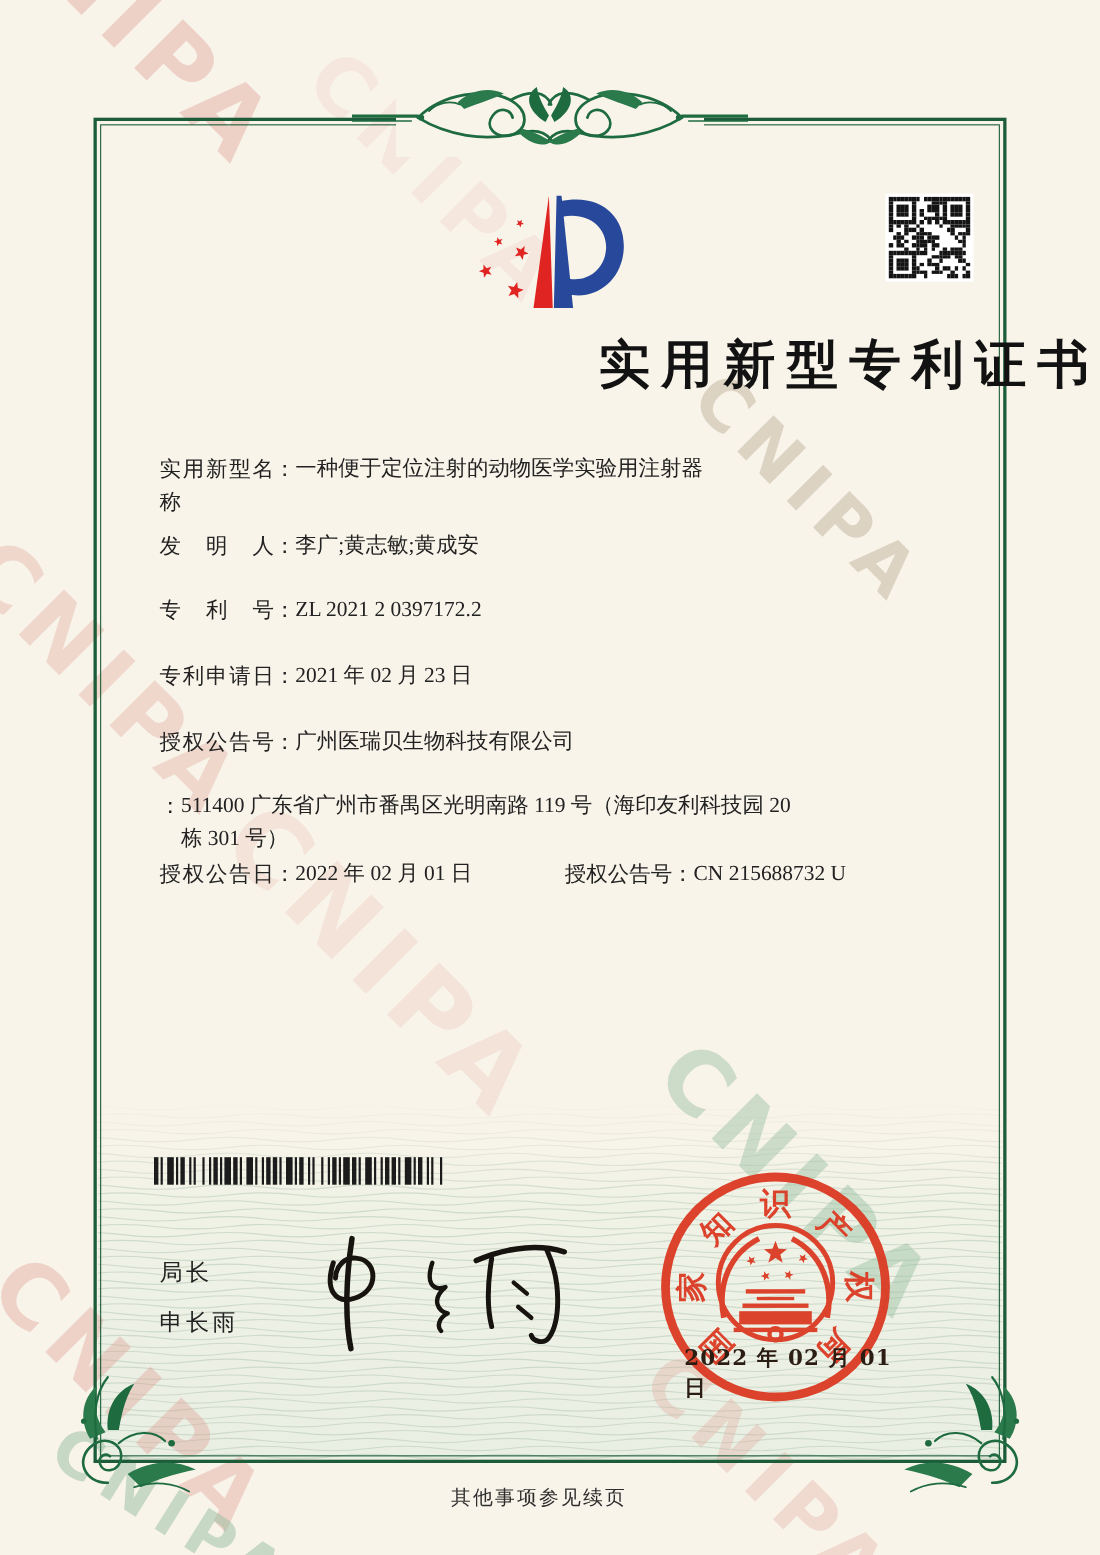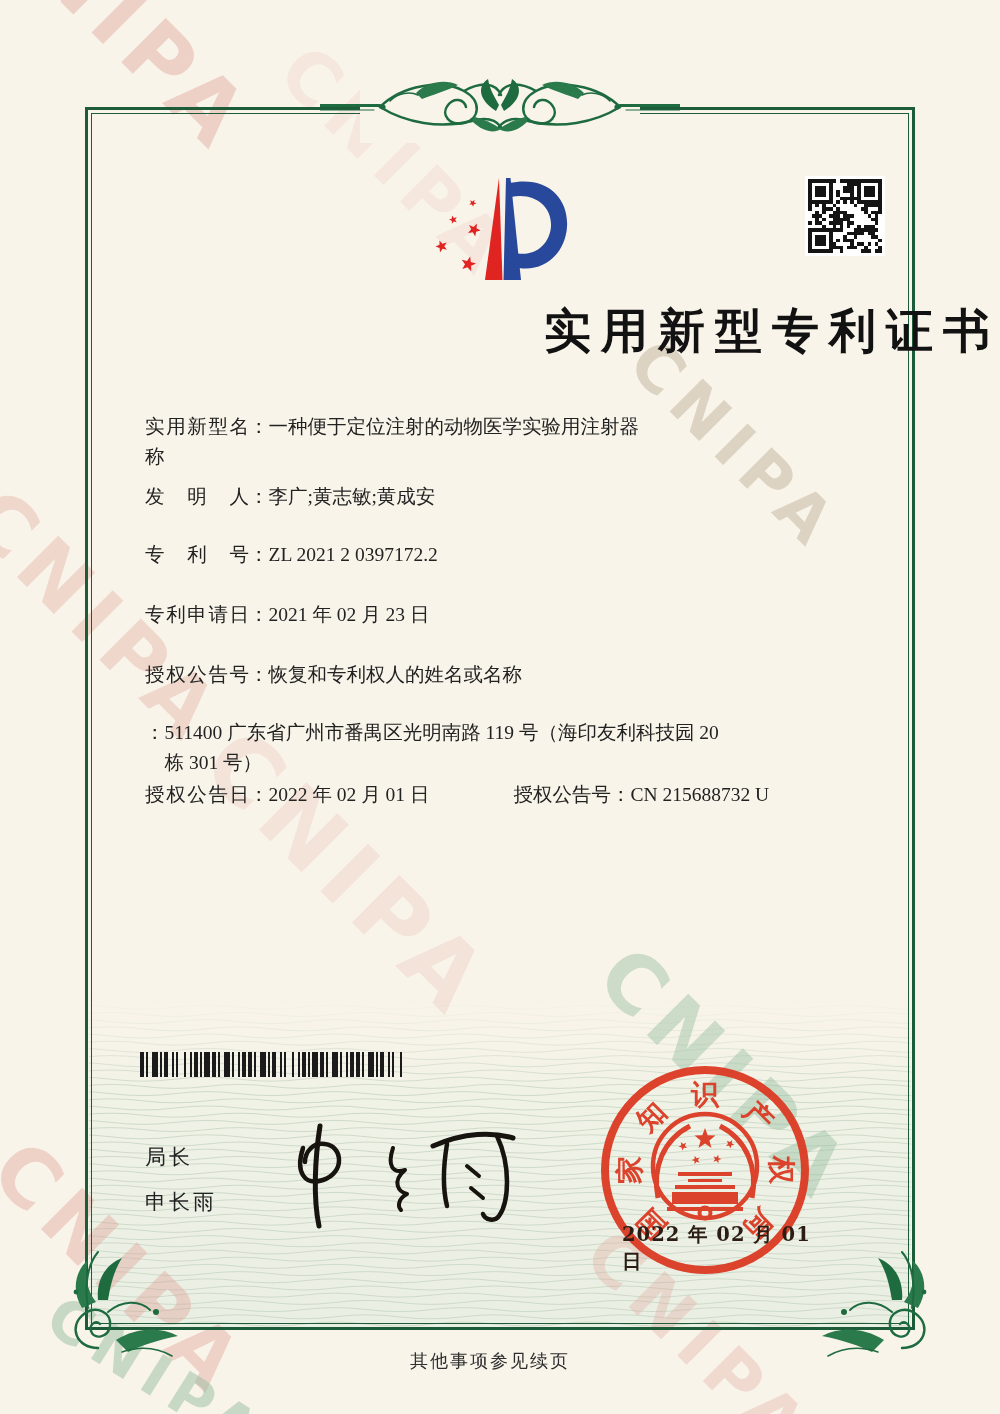--- a/index.html
+++ b/index.html
@@ -667,21 +667,21 @@
       <span class="fvalue">ZL 2021 2 0397172.2</span>
     </div>
     <div class="field-row" style="top:600px">
       <span class="flabel">专利申请日</span>
         <span class="colon">：</span>
       <span class="fvalue">2021 年 02 月 23 日</span>
     </div>
     <div class="field-row" style="top:660px">
       <span class="flabel">授权公告号</span>
         <span class="colon">：</span>
-      <span class="fvalue">恢复和专利权人的姓名或名称</span>
+      <span class="fvalue">广州医瑞贝生物科技有限公司</span>
     </div>
     <div class="field-row" style="top:718px">
         <span class="colon">：</span>
       <span class="fvalue">511400 广东省广州市番禺区光明南路 119 号（海印友利科技园 20 栋 301 号）</span>
     </div>
     <div class="field-row" style="top:780px">
       <span class="flabel">授权公告日</span>
         <span class="colon">：</span>
       <span class="fvalue fixed">2022 年 02 月 01 日</span>
       <span class="flabel2">授权公告号</span>

